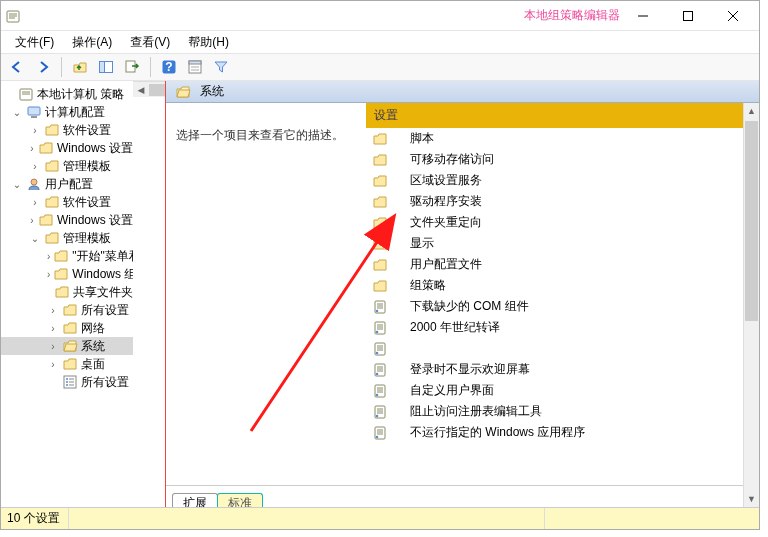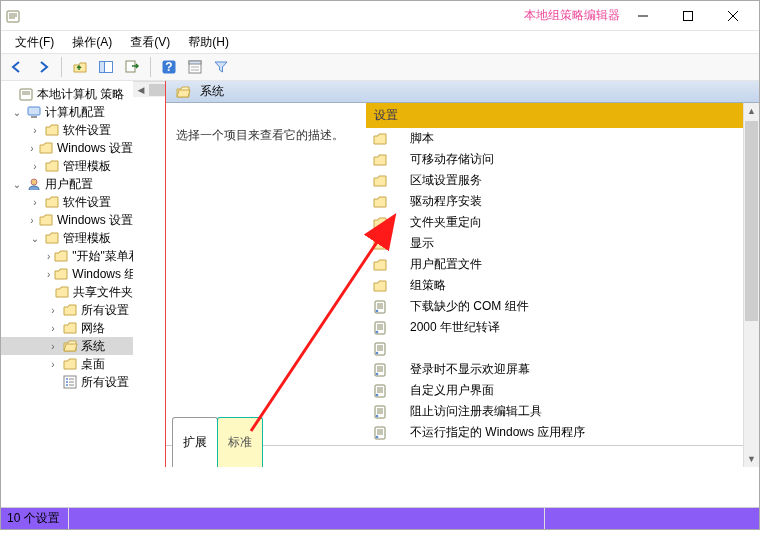--- a/index.html
+++ b/index.html
@@ -27,24 +27,24 @@
   .dp-header { height: 22px; background: linear-gradient(#dce6f4,#c4d5ec); border-bottom: 1px solid #a0b0c0; display: flex; align-items: center; padding: 0 6px; gap: 6px; }
   .dp-header .label { font-weight: 400; color: #000; }
   .dp-body { flex: 1; display: flex; overflow: hidden; }
   .desc-col { width: 200px; padding: 24px 10px; color: #333; }
   .list-col { flex: 1; overflow: auto; position: relative; }
   .list-header { position: sticky; top: 0; background: #eab308; padding: 4px 8px; color: #335; border-bottom: 0; }
   .list-row { display: flex; align-items: center; height: 21px; padding: 0 6px; cursor: pointer; gap: 22px; }
   .li-icon { width: 16px; height: 16px; flex: 0 0 16px; }
   .li-label { color: #000; }
   .tabs { height: 22px; border-top: 1px solid #ccc; display: flex; align-items: flex-end; padding: 0 6px; gap: 0; background: #fff; }
-  .tab { padding: 16px 10px; border: 1px solid #999; border-top-left-radius: 3px; border-top-right-radius: 3px; background: #fff; font-size: 11px; cursor: pointer; position: relative; top: 1px; margin-right: -1px; }
+  .tab { padding: 1px 10px; border: 1px solid #999; border-top-left-radius: 3px; border-top-right-radius: 3px; background: #fff; font-size: 11px; cursor: pointer; position: relative; top: 7px; margin-right: -1px; }
   .tab.active { background: #fff; border-bottom: 1px solid #fff; }
   .tab.inactive { border-top: none; border-bottom: none; border-left: none; border-right: none; color: #555; }
-  .statusbar { height: 22px; border-top: 1px solid #ccc; display: flex; align-items: center; padding: 0 6px; gap: 8px; background: #8b5cf6; margin-top: 40px; }
+  .statusbar { height: 22px; border-top: 1px solid #ccc; display: flex; align-items: center; padding: 0 6px; gap: 8px; background: #fef9c3; }
   .status-cell { border-right: 1px solid #ddd; padding-right: 8px; height: 100%; display: flex; align-items: center; }
   .status-cell.flex { flex: 1; border-right: 1px solid #ddd; }
   .vscroll { position: absolute; right: 0; top: 22px; bottom: 0; width: 16px; background: #f0f0f0; border-left: 1px solid #ddd; }
   .vscroll .thumb { position: absolute; left: 1px; right: 1px; top: 18px; height: 200px; background: #cdcdcd; }
   .vscroll .arrow { position: absolute; left: 0; right: 0; height: 16px; display: flex; align-items: center; justify-content: center; color: #666; font-size: 9px; }
   .vscroll .arrow.up { top: 0; }
   .vscroll .arrow.down { bottom: 0; }
   .tree-scroll-h { height: 16px; background: #f0f0f0; border-top: 1px solid #ddd; display: flex; align-items: center; }
   .tree-scroll-h .arrow { width: 16px; text-align: center; color: #666; font-size: 9px; }
   .tree-scroll-h .track { flex: 1; height: 14px; position: relative; }

